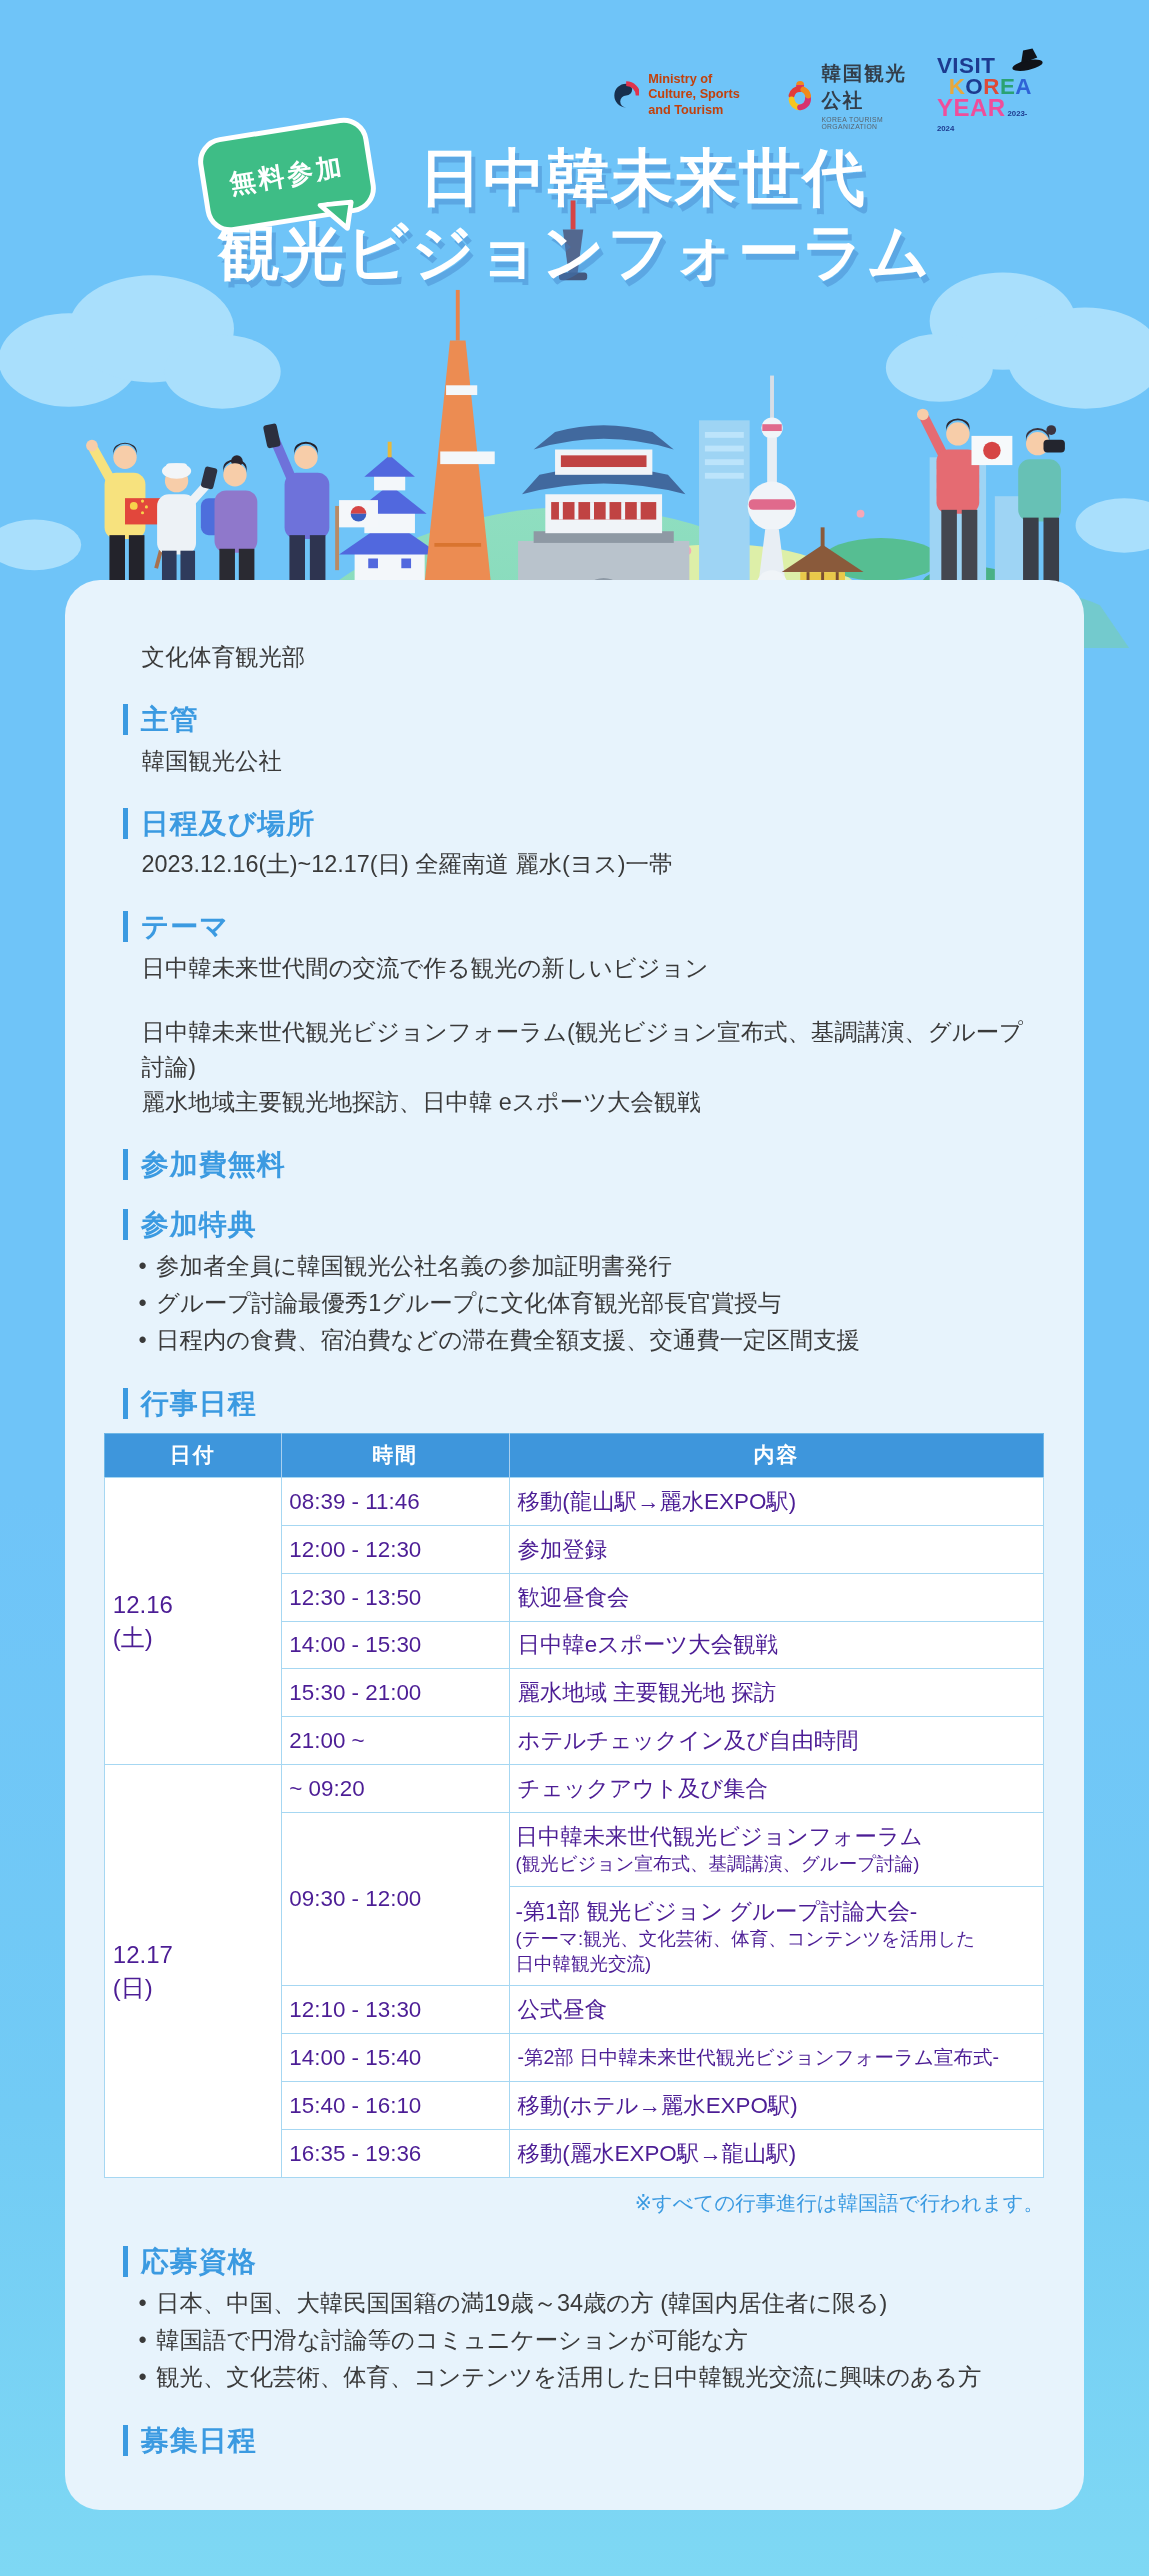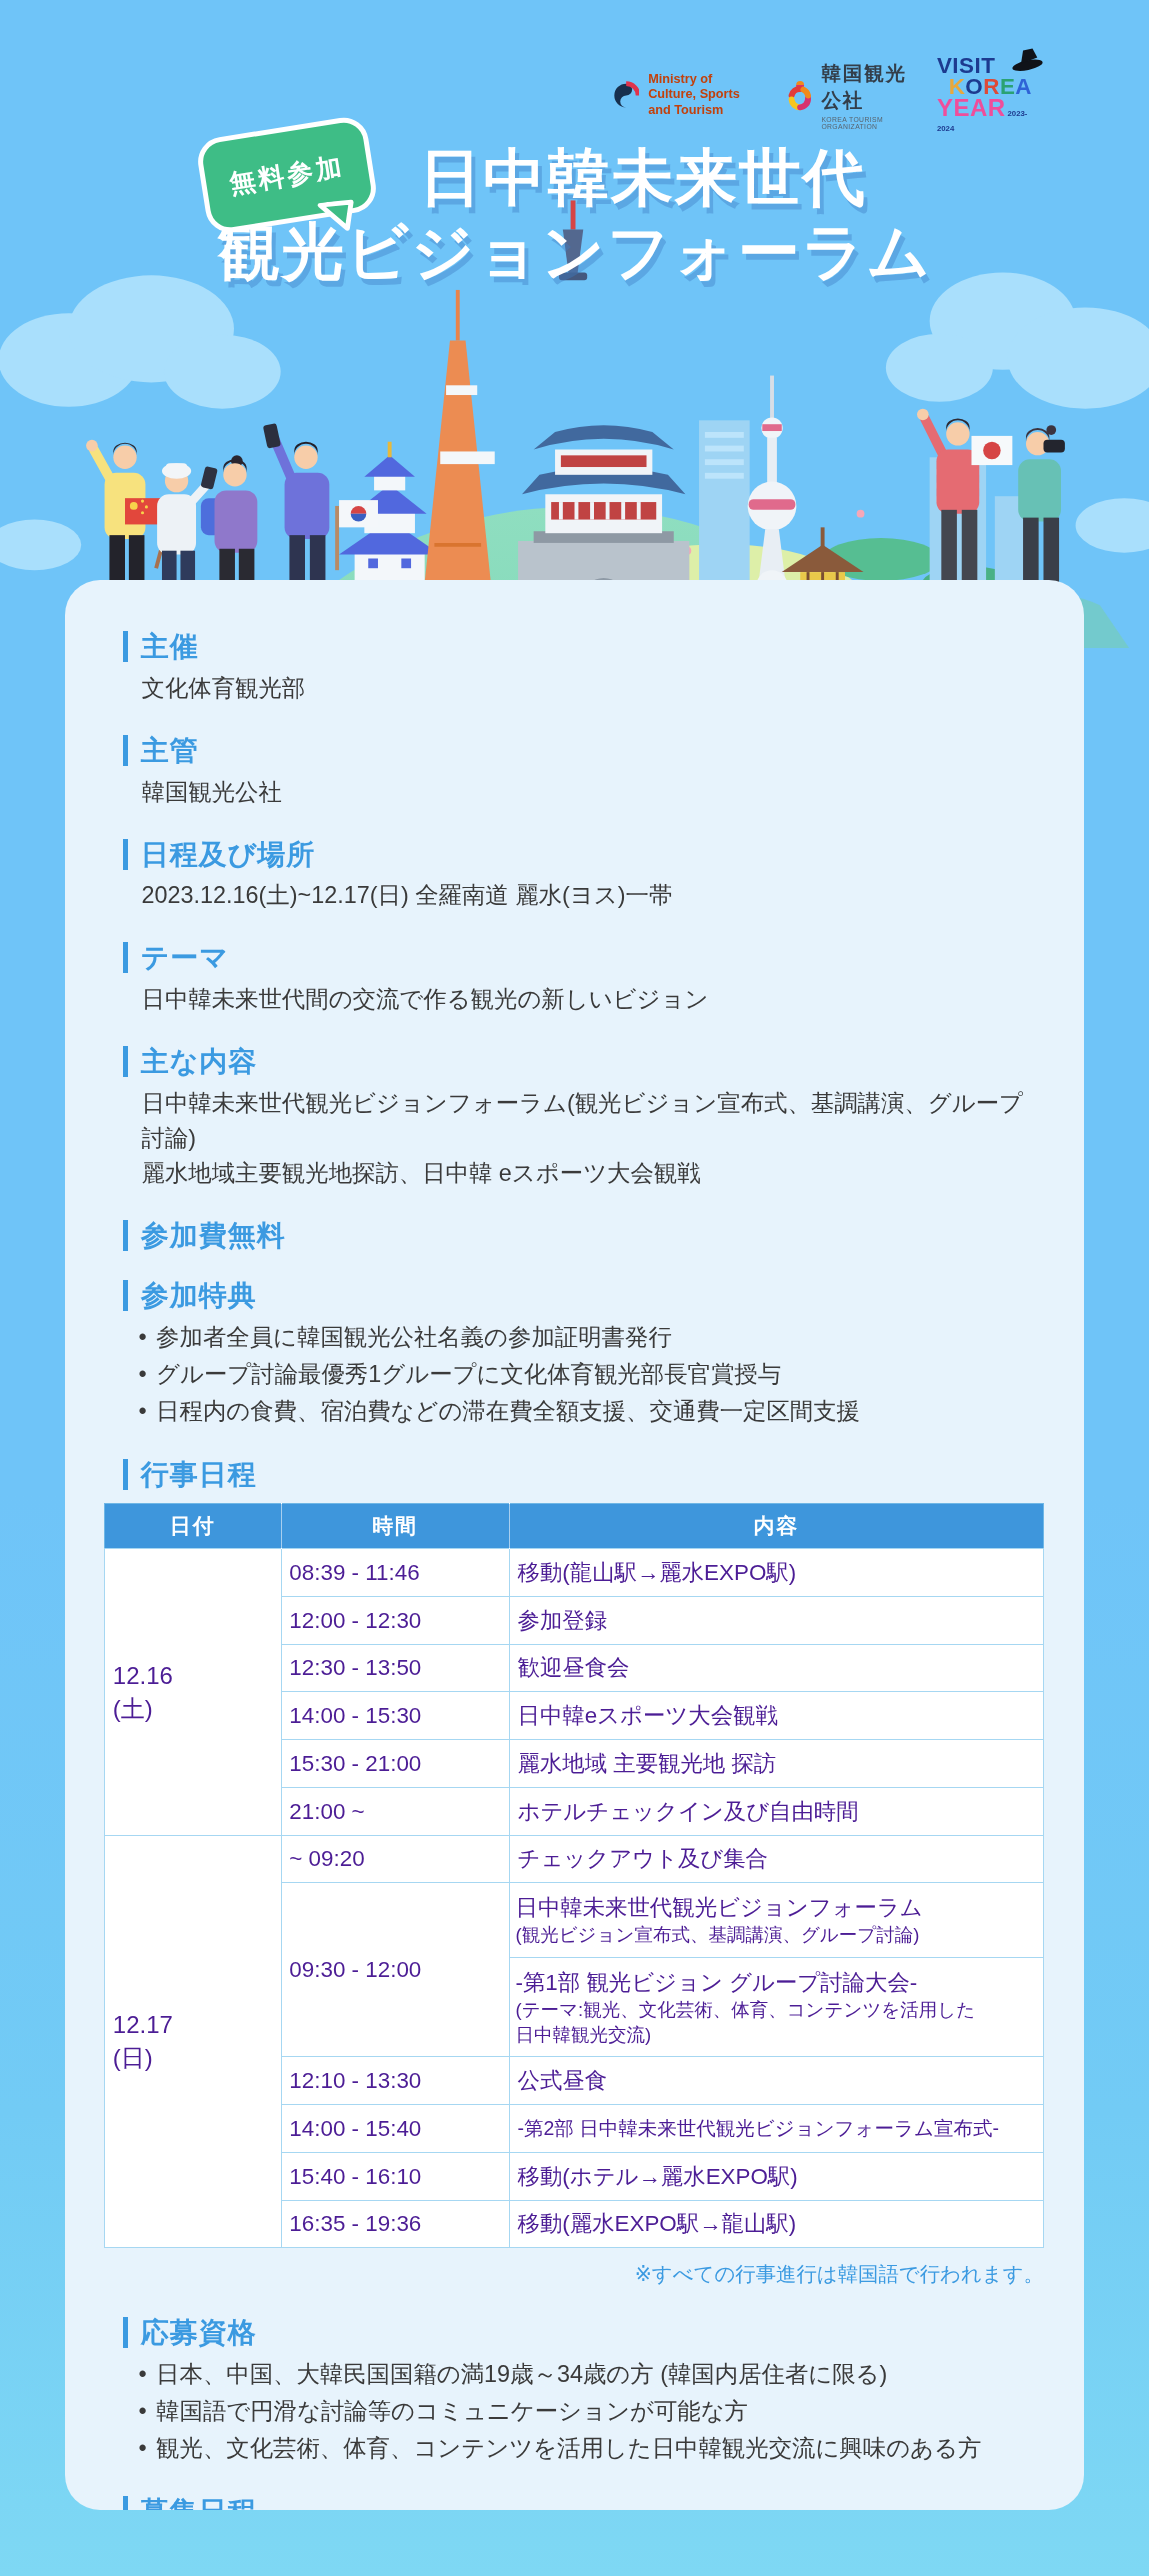--- a/index.html
+++ b/index.html
@@ -321,41 +321,39 @@
   <svg class="badge-tail" width="41" height="35" viewBox="0 0 42 36">
     <path d="M4 2 L36 4 L28 30 Z" fill="#3EBD86" stroke="#fff" stroke-width="5" stroke-linejoin="round"></path>
   </svg>
 </div>
 <div class="title-line title-1">日中韓未来世代</div>
 <div class="title-line title-2">観光ビジョンフォーラム</div>
 
 <div class="card">
 
   <div class="sec first">
-    <div class="sec-h">主催</div>
     <div class="sec-b">文化体育観光部</div>
   </div>
 
   <div class="sec">
     <div class="sec-h">主管</div>
     <div class="sec-b">韓国観光公社</div>
   </div>
 
   <div class="sec">
     <div class="sec-h">日程及び場所</div>
     <div class="sec-b">2023.12.16(土)~12.17(日) 全羅南道 麗水(ヨス)一帯</div>
   </div>
 
   <div class="sec">
     <div class="sec-h">テーマ</div>
     <div class="sec-b">日中韓未来世代間の交流で作る観光の新しいビジョン</div>
   </div>
 
   <div class="sec">
-    <div class="sec-h">主な内容</div>
     <div class="sec-b">
       <div>日中韓未来世代観光ビジョンフォーラム(観光ビジョン宣布式、基調講演、グループ討論)</div>
       <div>麗水地域主要観光地探訪、日中韓 eスポーツ大会観戦</div>
     </div>
   </div>
 
   <div class="sec">
     <div class="sec-h">参加費無料</div>
   </div>
 

